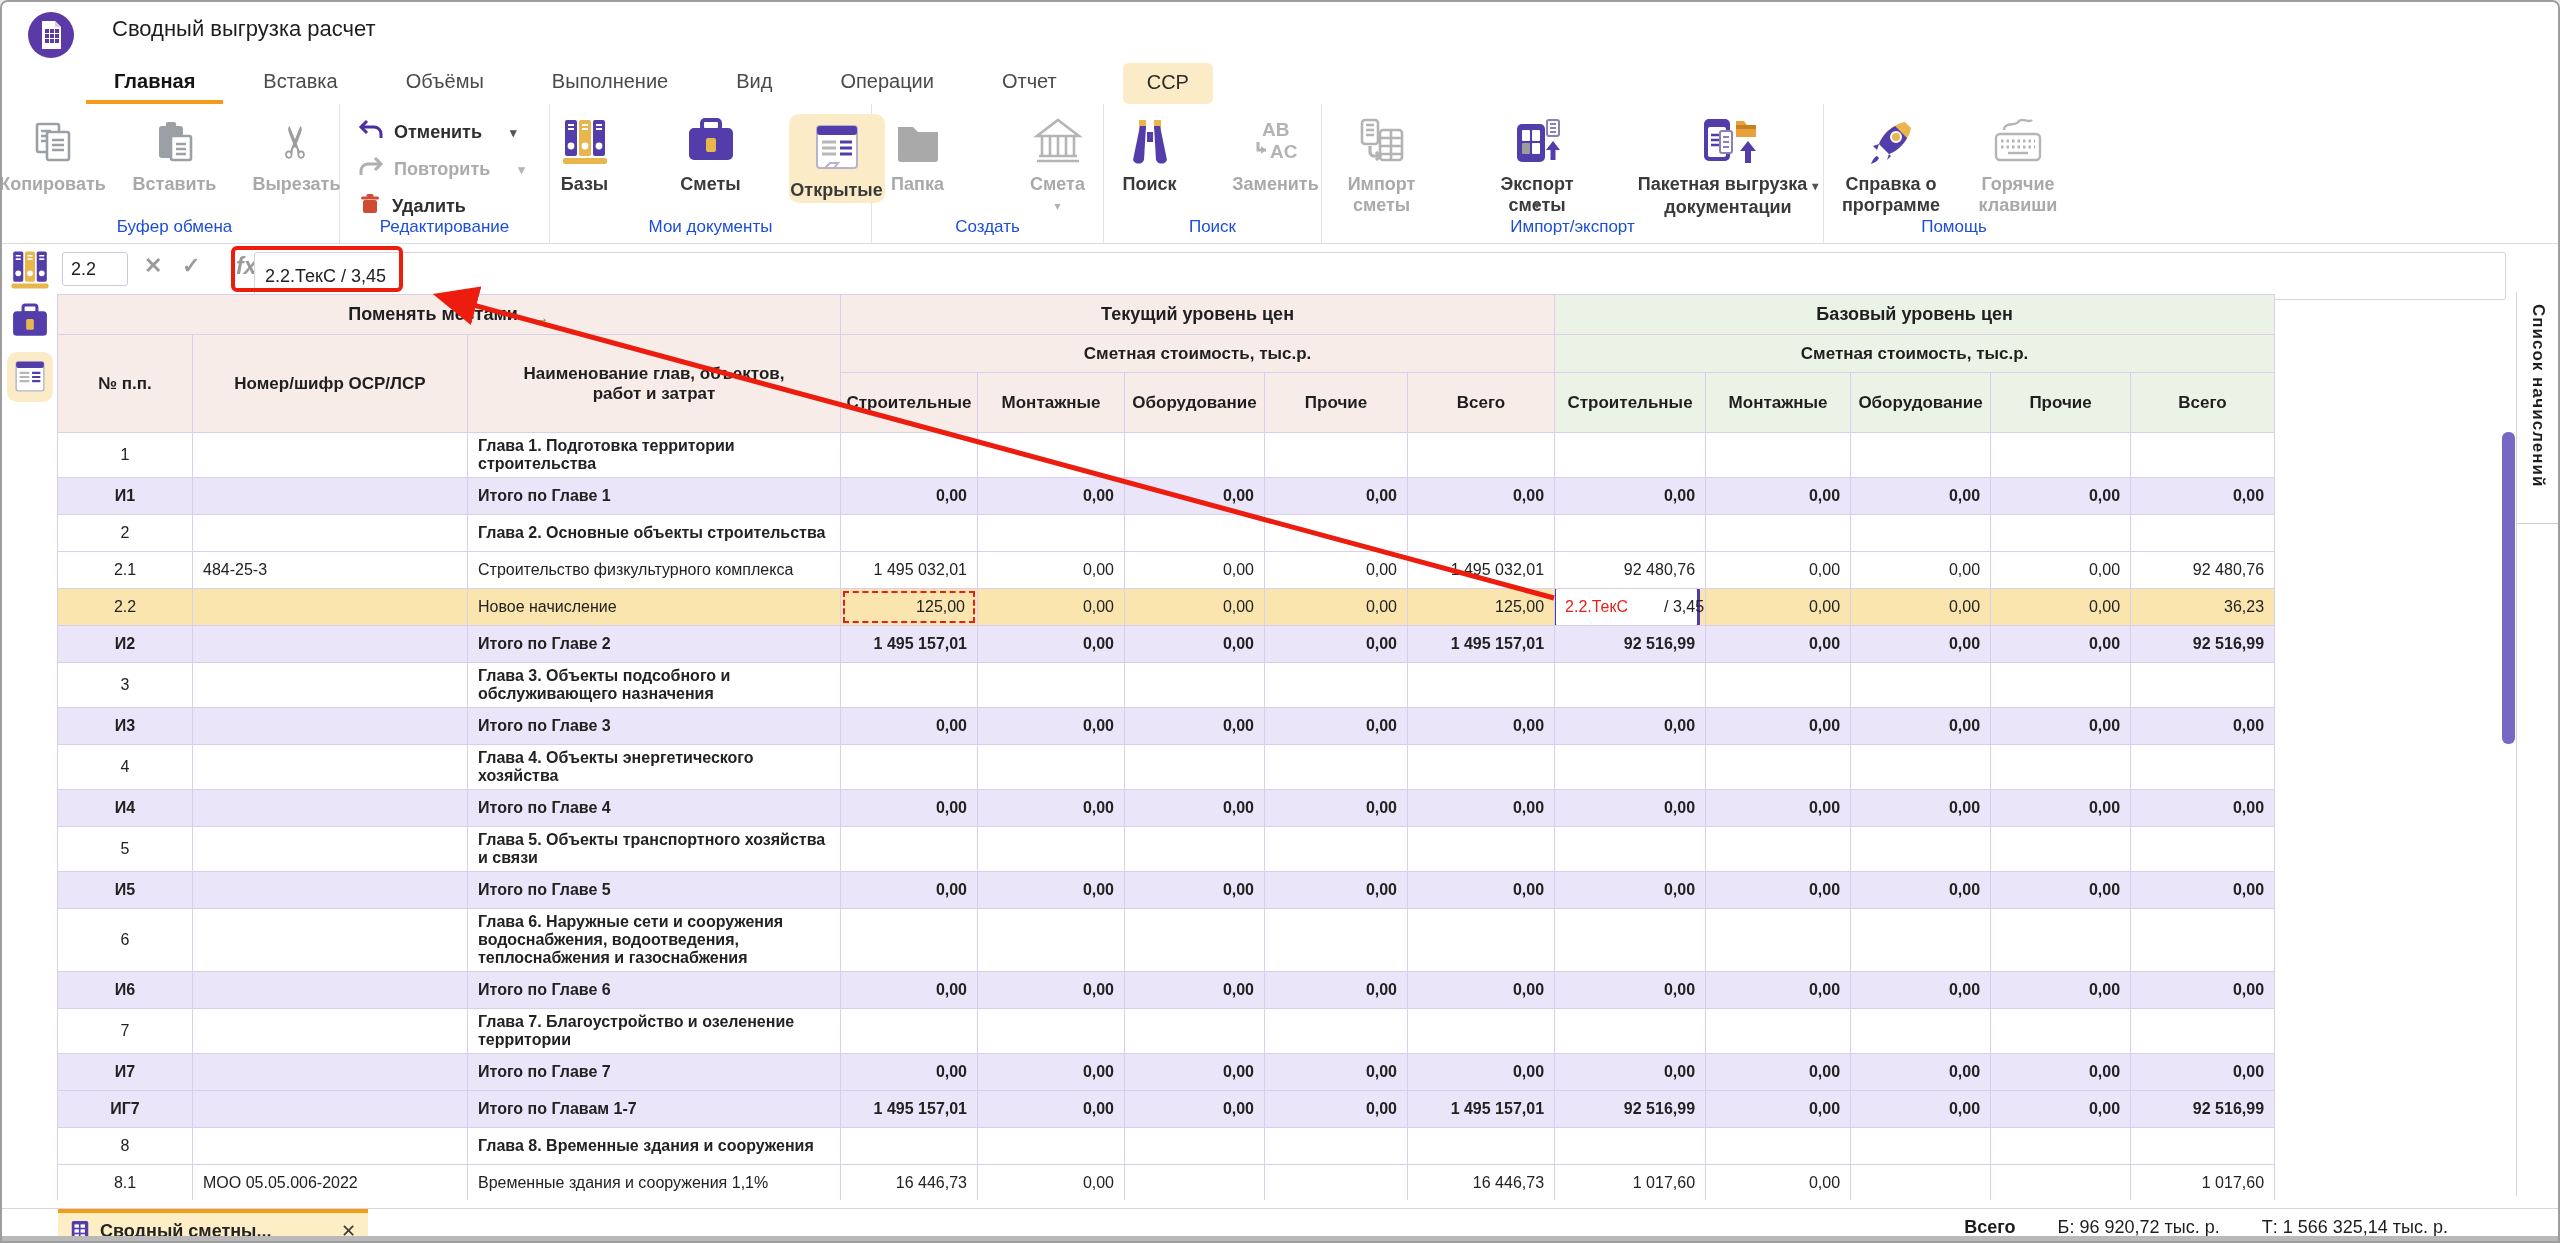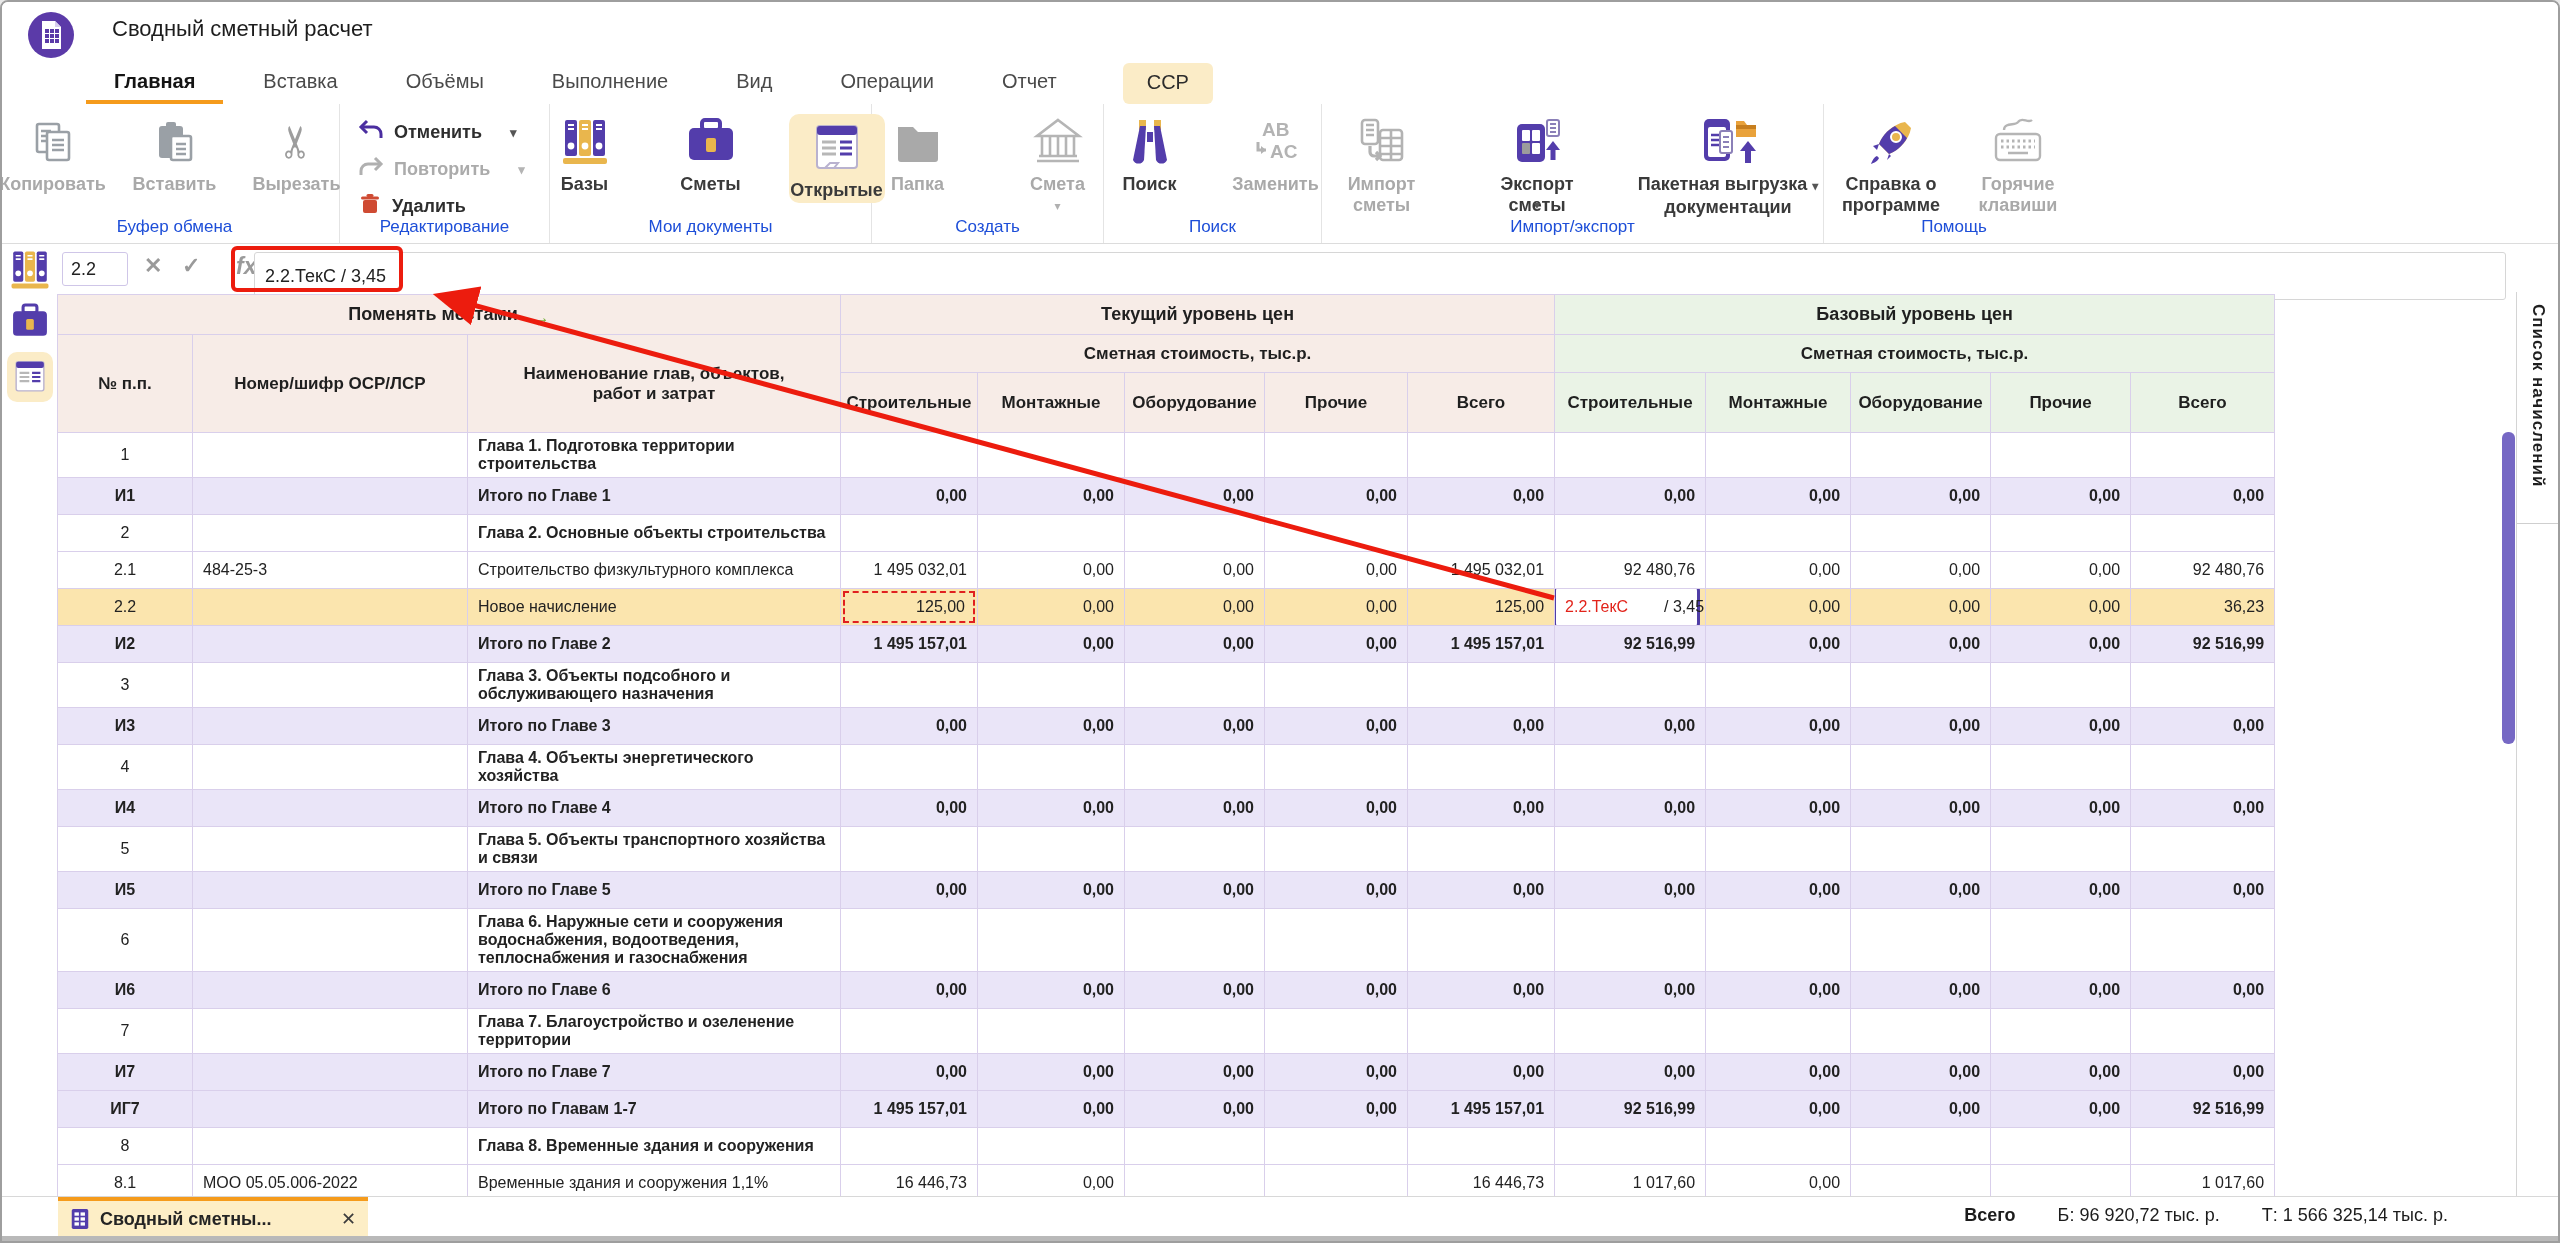--- a/index.html
+++ b/index.html
@@ -72,21 +72,21 @@
   td.editing { padding:0; }
   .editbox { position:absolute; left:-2px; right:5px; top:-7px; bottom:-7px; z-index:5; background:#fff; border:3px solid #4f3da6; border-radius:9px; display:flex; align-items:center; padding:0 9px; font-size:16px; white-space:nowrap;gap:36px; }
   .editbox .red { color:#e2231a; }
   .caret { display:inline-block; width:0; height:18px; border-left:2px solid #333; margin-left:1px; }
   
   .vthumb { position:absolute; left:2500px; top:430px; width:13px; height:312px; background:#7668c4; border-radius:6px; }
   .rstrip { position:absolute; right:0; top:290px; width:42px; bottom:45px; background:#fff; border-left:1px solid #d4d4d4; }
   .rtab { height:232px; border-bottom:1px solid #cfcfcf; display:flex; align-items:flex-start; justify-content:center; padding-top:12px; }
   .rtab span { writing-mode:vertical-rl; font-size:17px; font-weight:bold; color:#1e1e1e; letter-spacing:1px; }
   
-  .statusbar { position:absolute; left:0; right:0; bottom:5px; height:40px; background:#fff; border-top:1px solid #d8d8d8; }
+  .statusbar { position:absolute; left:0; right:0; bottom:5px; height:28px; background:#fff; border-top:1px solid #d8d8d8; }
   .doctab { position:absolute; left:56px; top:0; width:310px; height:40px; background:#fdeec6; border-top:4px solid #f59b1c; display:flex; align-items:center; gap:10px; padding:0 12px; }
   .doctab .lbl { font-size:18px; font-weight:bold; color:#242424; white-space:nowrap; overflow:hidden; }
   .doctab .x { font-size:18px; color:#3c3c3c; margin-left:auto; }
   .totals { position:absolute; right:110px; top:0; height:36px; display:flex; align-items:center; gap:42px; font-size:18px; color:#1c1c1c; }
   .totals .b { font-weight:bold; }
   .bottomedge { position:absolute; left:0; right:0; bottom:0; height:5px; background:#b9b9b9; }
   
   .annot { position:absolute; inset:0; pointer-events:none; z-index:40; }
   svg text { font-family:"Liberation Sans", sans-serif; }
 </style>
@@ -105,21 +105,21 @@
           <rect x="22" y="17" width="4" height="4"></rect>
           <rect x="27" y="17" width="4" height="4"></rect>
         <rect x="17" y="22" width="4" height="4"></rect>
           <rect x="22" y="22" width="4" height="4"></rect>
           <rect x="27" y="22" width="4" height="4"></rect>
         <rect x="17" y="27" width="4" height="4"></rect>
           <rect x="22" y="27" width="4" height="4"></rect>
           <rect x="27" y="27" width="4" height="4"></rect>
       </g>
     </svg>
-    <div class="title">Сводный сметный расчет</div>
+    <div class="title">Сводный выгрузка расчет</div>
   </div>
 
   <div class="tabsbar">
     <div class="tab active">Главная</div>
     <div class="tab">Вставка</div>
     <div class="tab">Объёмы</div>
     <div class="tab">Выполнение</div>
     <div class="tab">Вид</div>
     <div class="tab">Операции</div>
     <div class="tab">Отчет</div>

